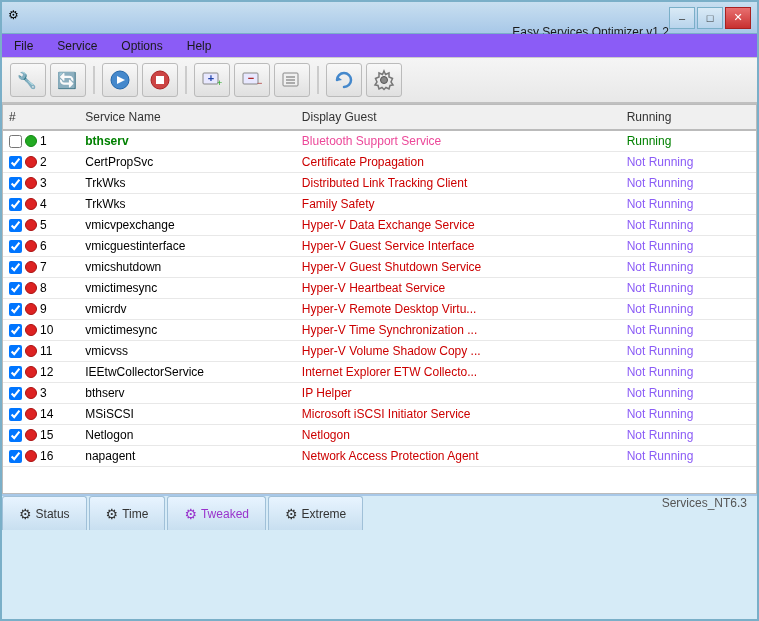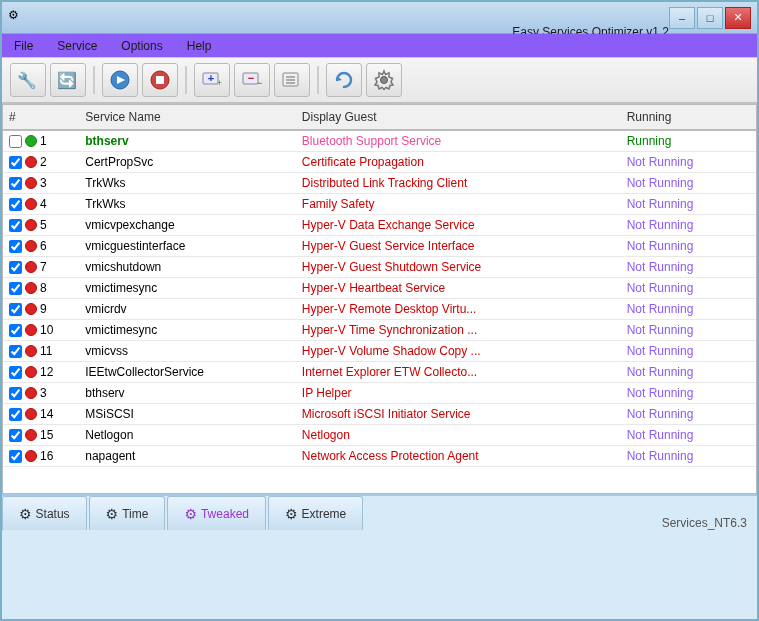--- a/index.html
+++ b/index.html
@@ -73,21 +73,21 @@
       height: 36px; align-items: stretch;
     }
     .tab-btn {
       display: flex; align-items: center; gap: 4px; padding: 4px 16px;
       background: linear-gradient(to bottom, #e8f4ff, #c8dff0);
       border: 1px solid #a0c0d8; border-bottom: none; cursor: pointer;
       font-size: 12px; color: #333; margin-right: 2px; border-radius: 3px 3px 0 0;
     }
     .tab-icon { font-size: 14px; }
     .tab-label { font-size: 12px; }
-    .status-bar-right { margin-left: auto; display: flex; align-items: flex-end; padding-right: 10px; color: #555; font-size: 12px; }
+    .status-bar-right { margin-left: auto; display: flex; align-items: flex-start; padding-right: 10px; color: #555; font-size: 12px; }
 
     
     .table-container::-webkit-scrollbar { width: 16px; }
     .table-container::-webkit-scrollbar-track { background: #f0f0f0; }
     .table-container::-webkit-scrollbar-thumb { background: #c0c0c0; border: 1px solid #aaa; }
 
     .window { display: flex; flex-direction: column; height: 621px; width: 759px; border: 2px solid #7aafc8; }
     .content-area { flex: 1; display: flex; flex-direction: column; overflow: hidden; }
   </style>
 </head>

